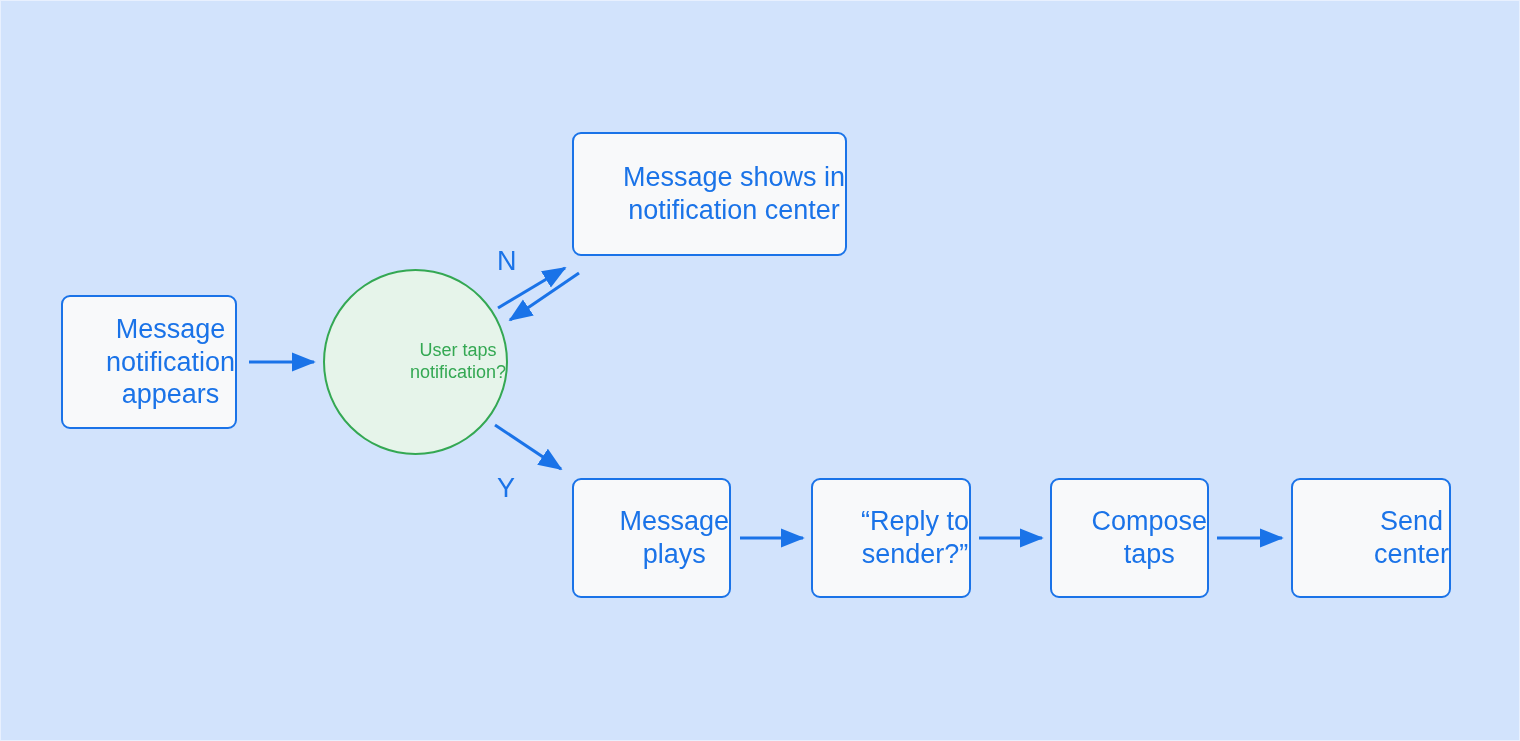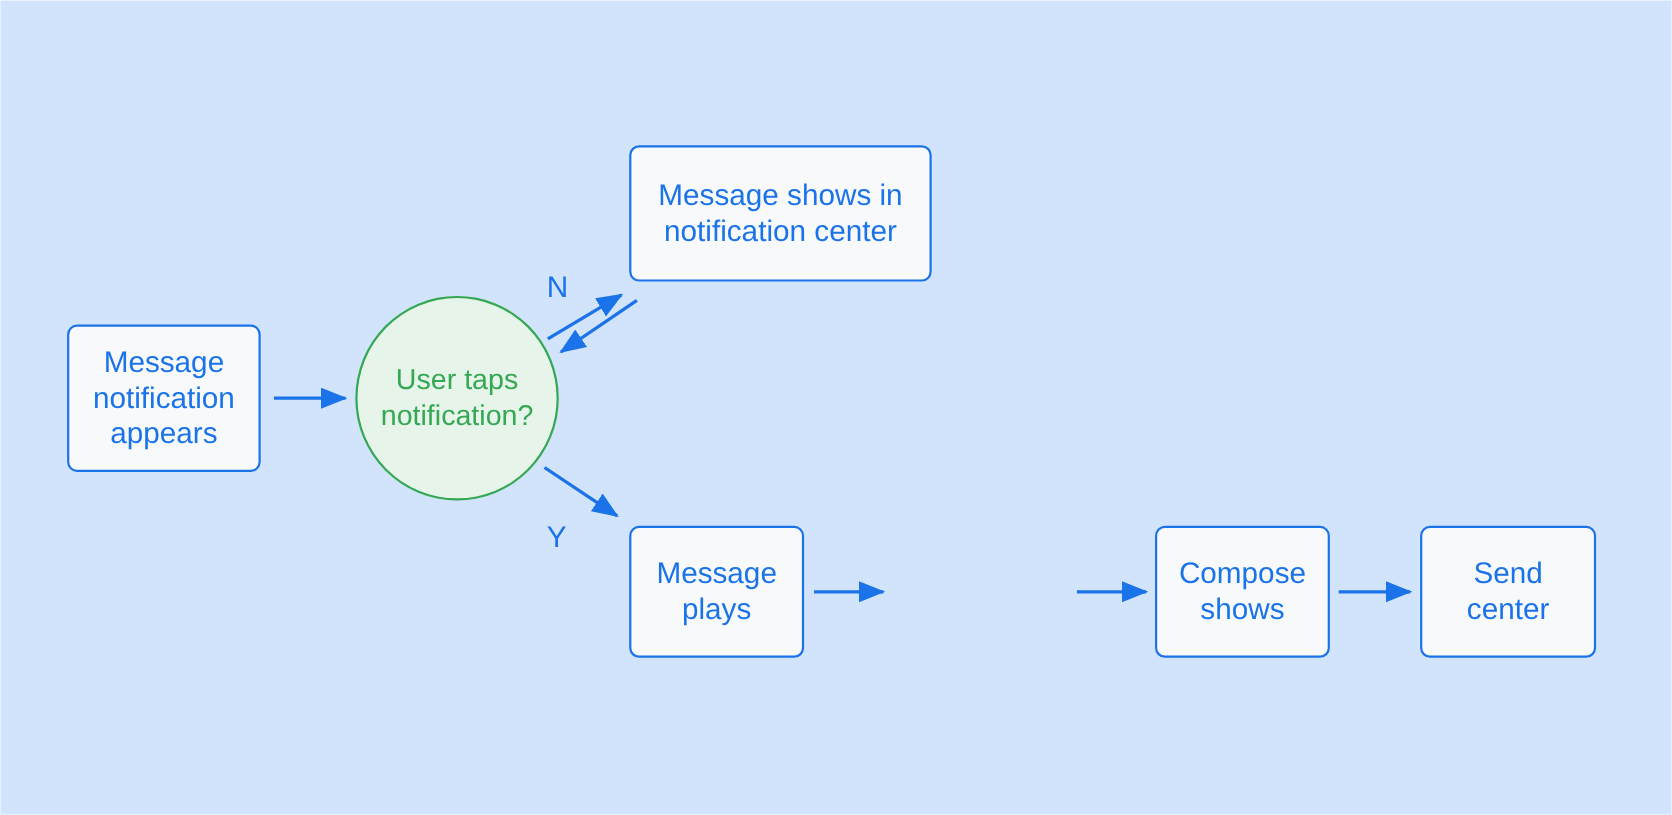--- a/index.html
+++ b/index.html
@@ -25,37 +25,37 @@
     top: 0;
     width: 1520px;
     height: 741px;
     pointer-events: none;
   }
   .node {
     position: absolute;
     box-sizing: border-box;
     display: flex;
     align-items: center;
-    justify-content: center;
+    justify-content: flex-end;
     text-align: center;
     line-height: 1.22;
   }
   .box {
     background: #f8f9fa;
     border: 2.5px solid #1a73e8;
     border-radius: 9px;
     color: #1a73e8;
     font-size: 27px;
   }
   .decision {
     background: #e6f4ea;
     border: 2.5px solid #34a853;
     border-radius: 50%;
     color: #34a853;
-    font-size: 26px;
+    font-size: 18px;
   }
   .edge-label {
     position: absolute;
     color: #1a73e8;
     font-size: 27px;
     line-height: 1;
   }
   .node span, .edge-label span {
     display: block;
     white-space: pre-line;
@@ -116,24 +116,28 @@
   <div class="node box" style="left:571px; top:131px; width:275px; height:124px;">
     <span>Message shows in
 notification center</span>
   </div>
 
   <div class="node box" style="left:571px; top:477px; width:159px; height:120px;">
     <span>Message
 plays</span>
   </div>
 
+  <div class="node box" style="left:810px; top:477px; width:160px; height:120px;">
+    <span>“Reply to
+sender?”</span>
+  </div>
 
   <div class="node box" style="left:1049px; top:477px; width:159px; height:120px;">
     <span>Compose
-shows</span>
+taps</span>
   </div>
 
   <div class="node box" style="left:1290px; top:477px; width:160px; height:120px;">
     <span>Send
 center</span>
   </div>
 
   <div class="edge-label" style="left:496px; top:247px;">
     <span>N</span>
   </div>

